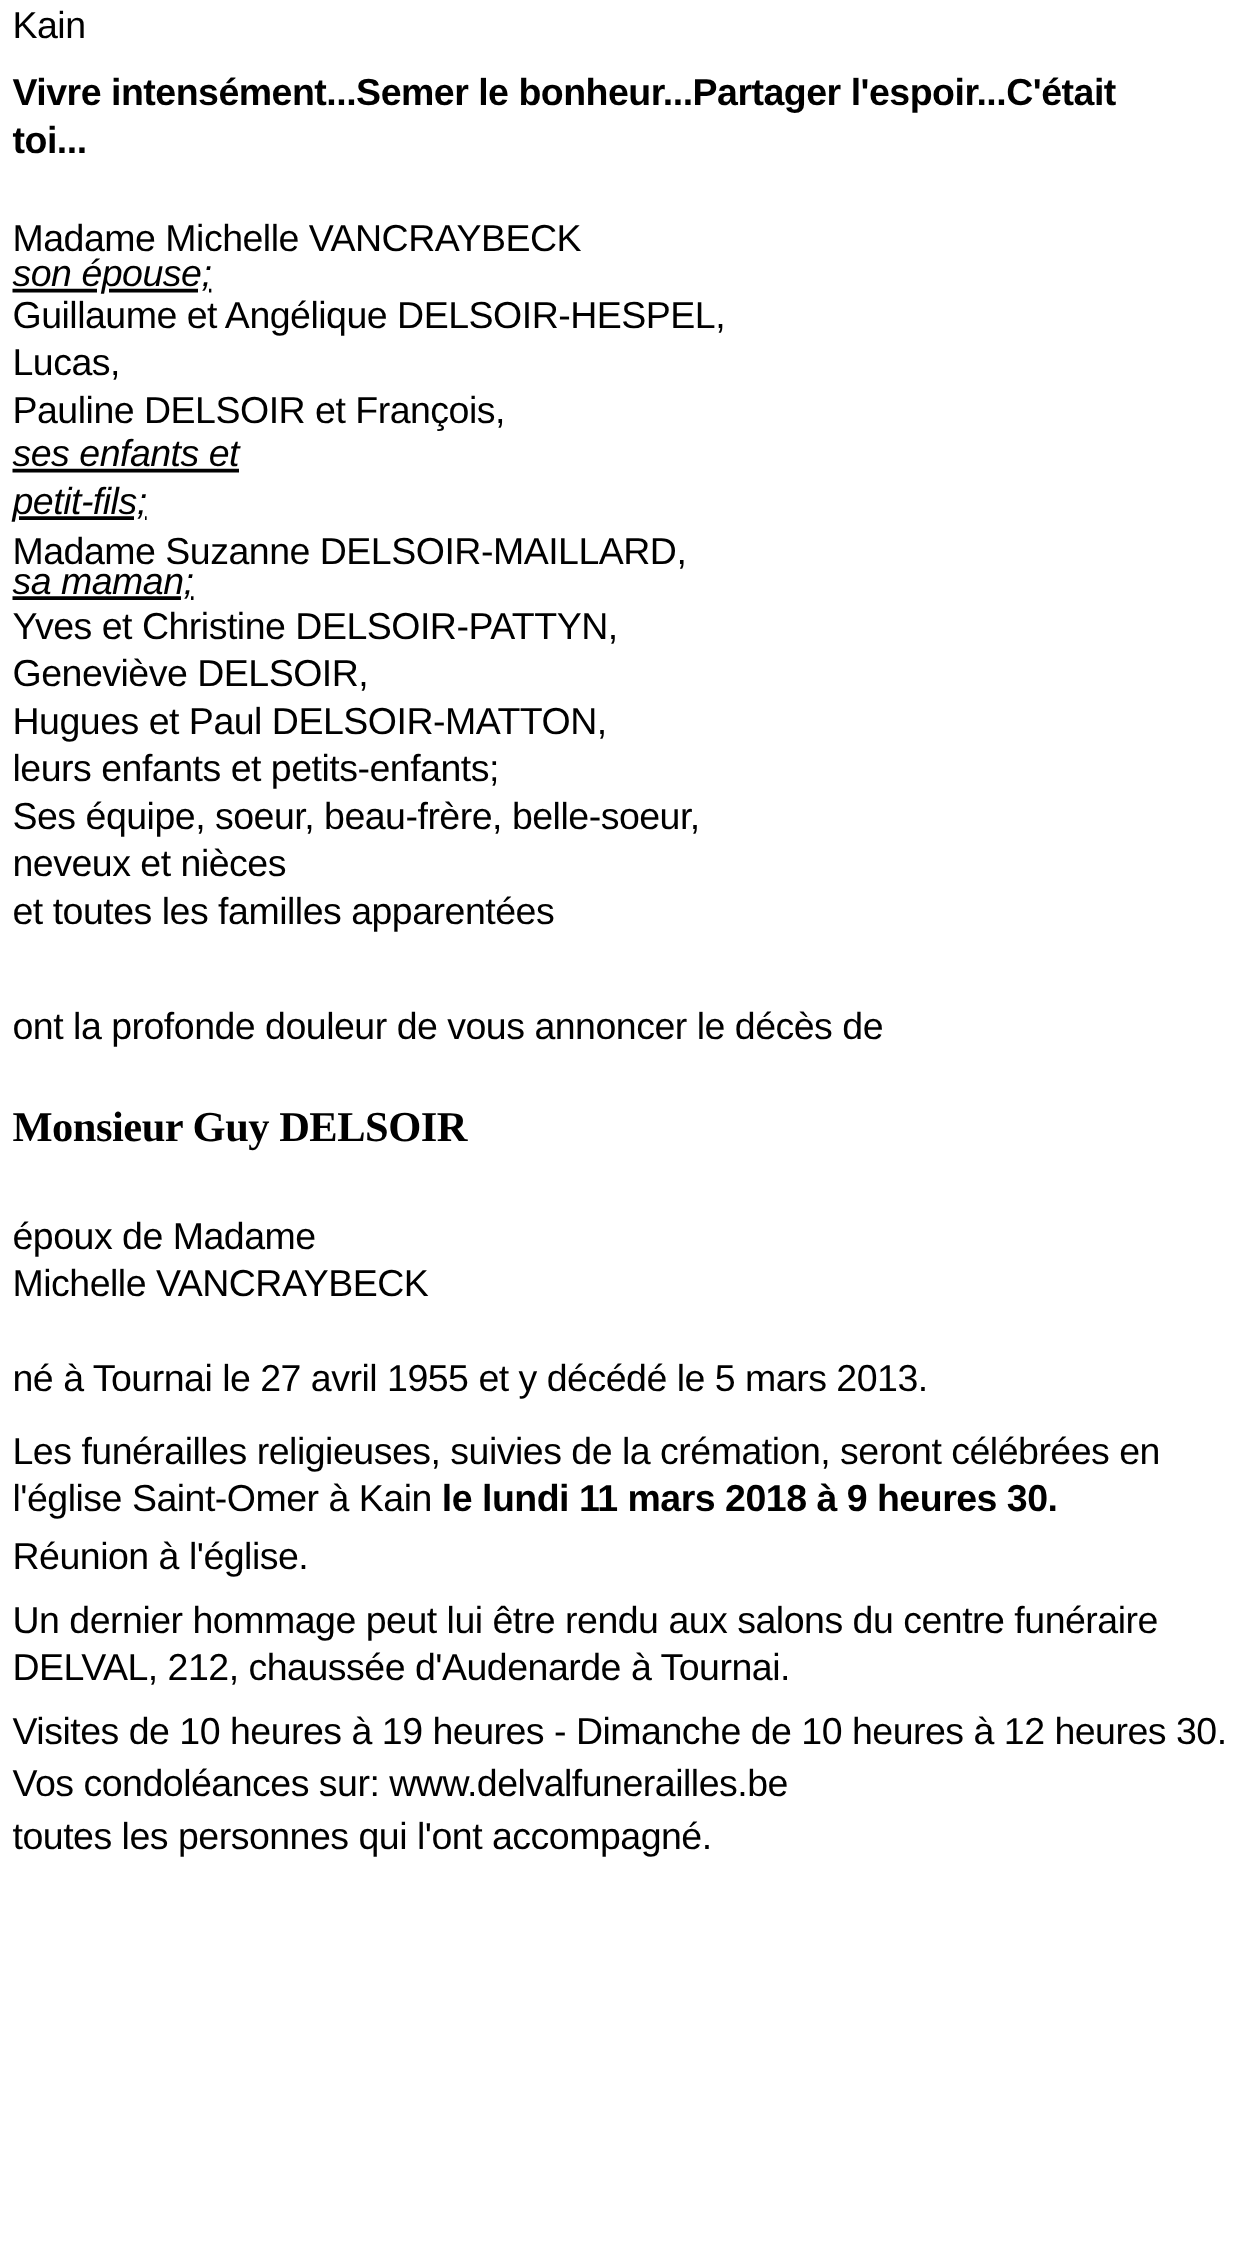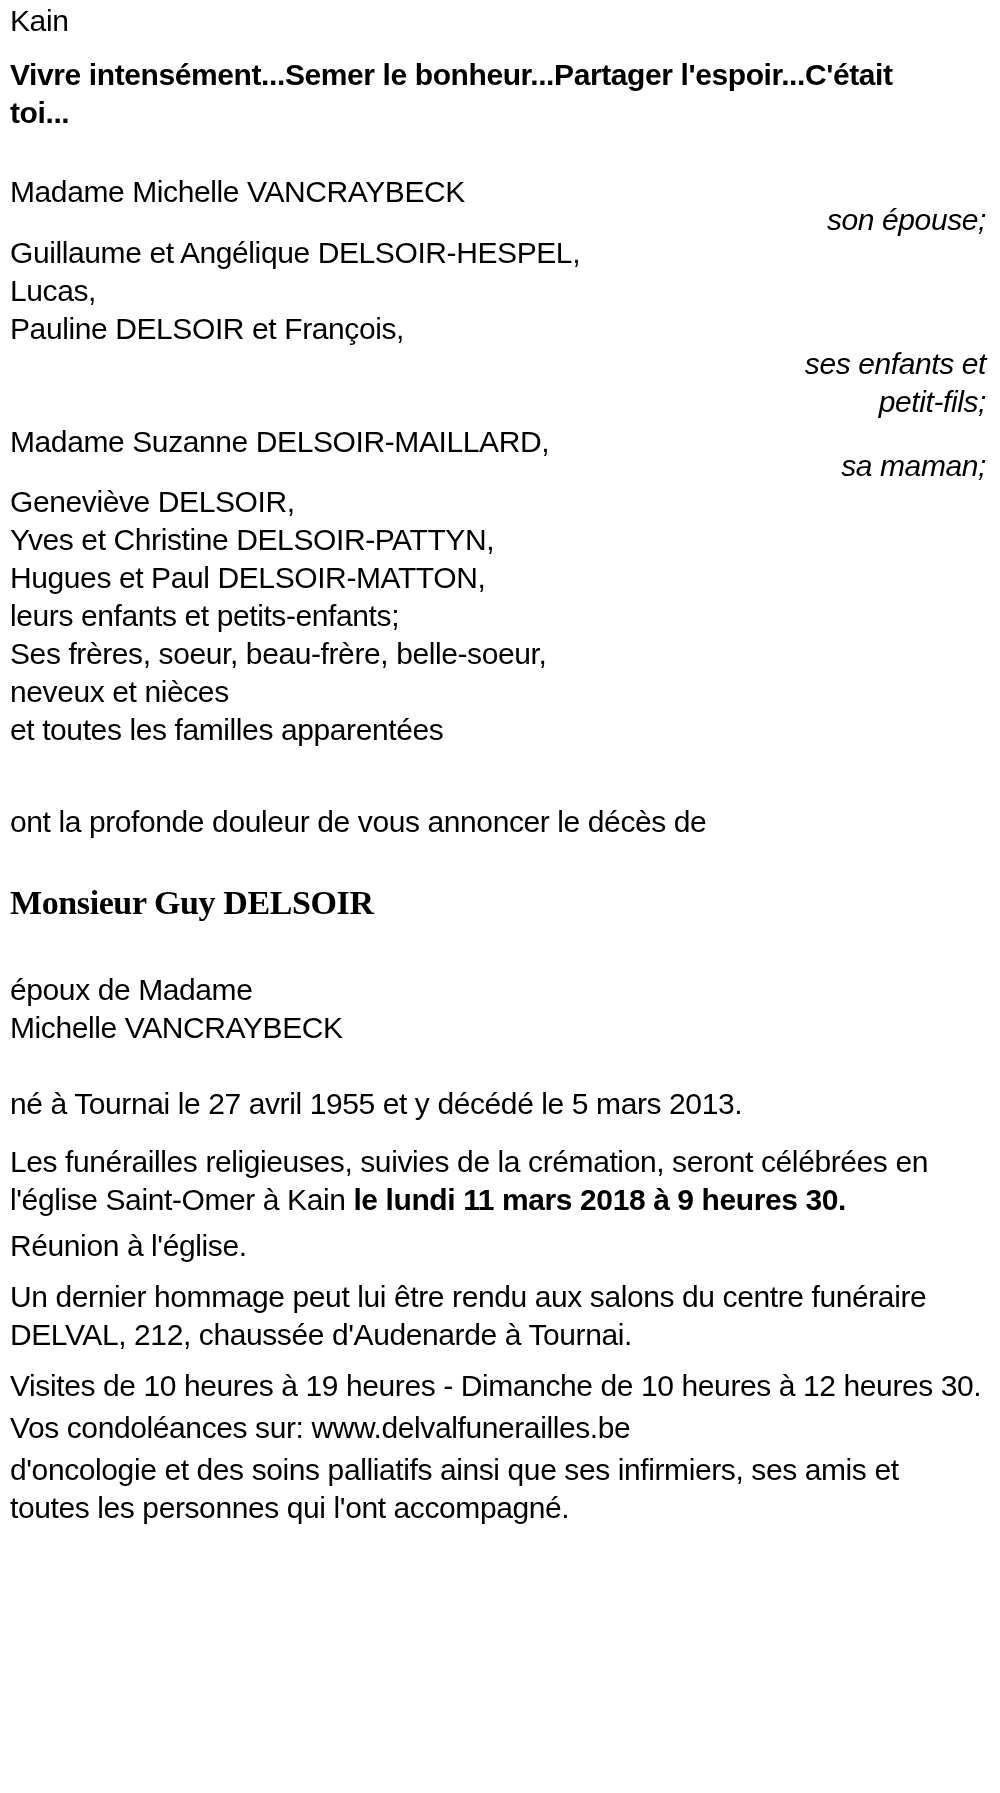--- a/index.html
+++ b/index.html
@@ -17,22 +17,23 @@
     padding: 0 14px 0 10px;
   }
   .line {
     font-size: 30px;
     line-height: 38px;
     letter-spacing: -0.4px;
     white-space: nowrap;
   }
   .b { font-weight: bold; }
   .rel {
-    text-align: right;
+    text-align: left;
     font-style: italic;
+    text-decoration: underline;
   }
   .deceased-name {
     font-size: 34px;
     line-height: 44px;
     font-weight: bold;
     letter-spacing: -0.4px;
     white-space: nowrap;
     font-family: Liberation Serif, serif;
   }
 </style>
@@ -66,25 +67,25 @@
   </div>
 
   <div style="margin-top:2px">
     <div class="line">Madame Suzanne DELSOIR-MAILLARD,</div>
   </div>
   <div style="margin-top:-14px">
     <div class="line rel">sa maman;</div>
   </div>
 
   <div style="margin-top:-2px">
+    <div class="line">Yves et Christine DELSOIR-PATTYN,</div>
     <div class="line">Geneviève DELSOIR,</div>
-    <div class="line">Yves et Christine DELSOIR-PATTYN,</div>
     <div class="line">Hugues et Paul DELSOIR-MATTON,</div>
     <div class="line">leurs enfants et petits-enfants;</div>
-    <div class="line">Ses frères, soeur, beau-frère, belle-soeur,</div>
+    <div class="line">Ses équipe, soeur, beau-frère, belle-soeur,</div>
     <div class="line">neveux et nièces</div>
     <div class="line">et toutes les familles apparentées</div>
   </div>
 
   <div class="line" style="margin-top:54px">ont la profonde douleur de vous annoncer le décès de</div>
 
   <div class="deceased-name" style="margin-top:40px">Monsieur Guy DELSOIR</div>
 
   <div style="margin-top:46px">
     <div class="line">époux de Madame</div>
@@ -105,18 +106,17 @@
     <div class="line">Un dernier hommage peut lui être rendu aux salons du centre funéraire</div>
     <div class="line">DELVAL, 212, chaussée d'Audenarde à Tournai.</div>
   </div>
 
   <div class="line" style="margin-top:13px">Visites de 10 heures à 19 heures - Dimanche de 10 heures à 12 heures 30.</div>
 
   <div class="line" style="margin-top:4px"><span>Vos condoléances sur: </span><span>www.delvalfunerailles.be</span></div>
 
 
   <div style="margin-top:4px">
-    <div class="line">d'oncologie et des soins palliatifs ainsi que ses infirmiers, ses amis et</div>
     <div class="line">toutes les personnes qui l'ont accompagné.</div>
   </div>
 
 
 </div>
 
 </body></html>

